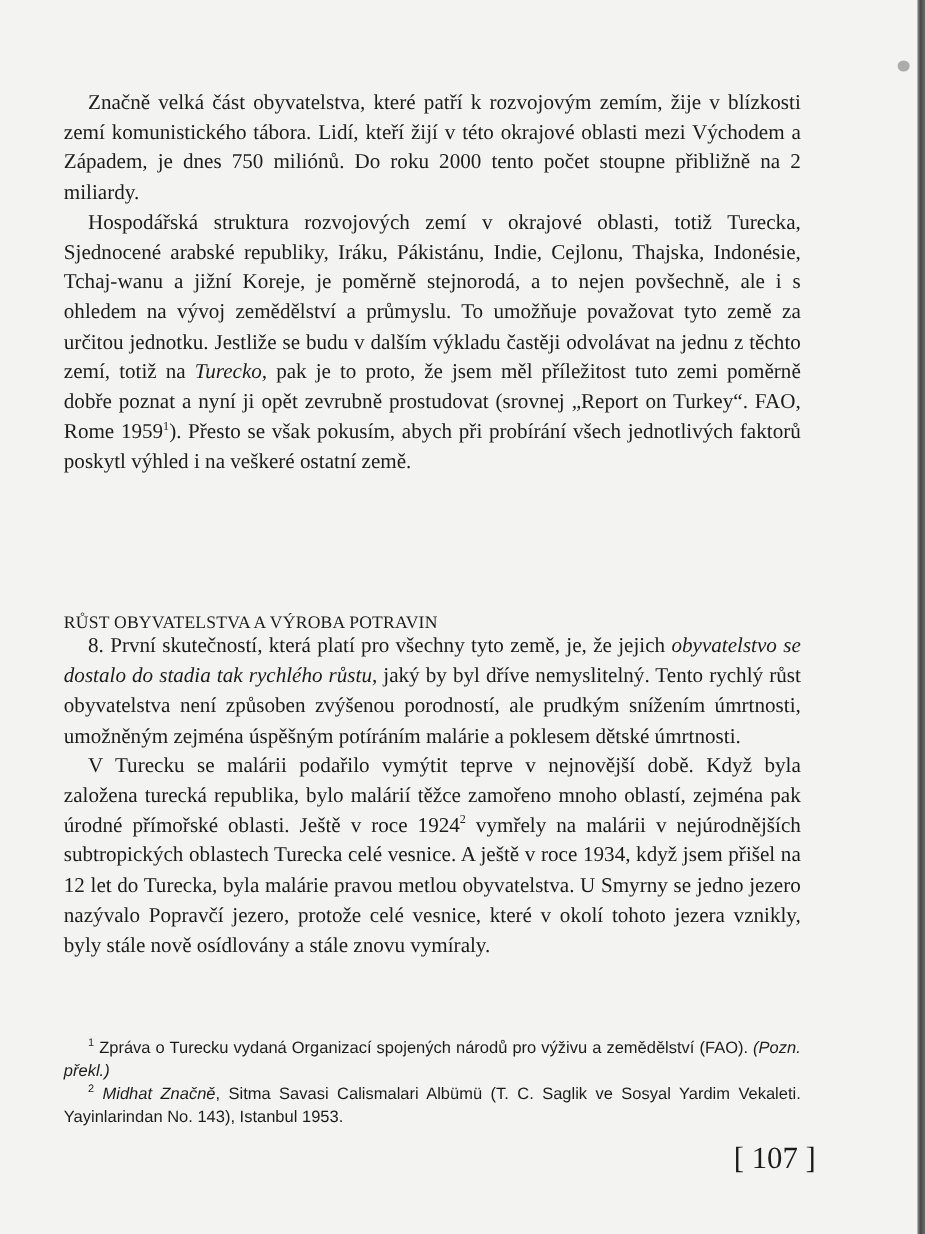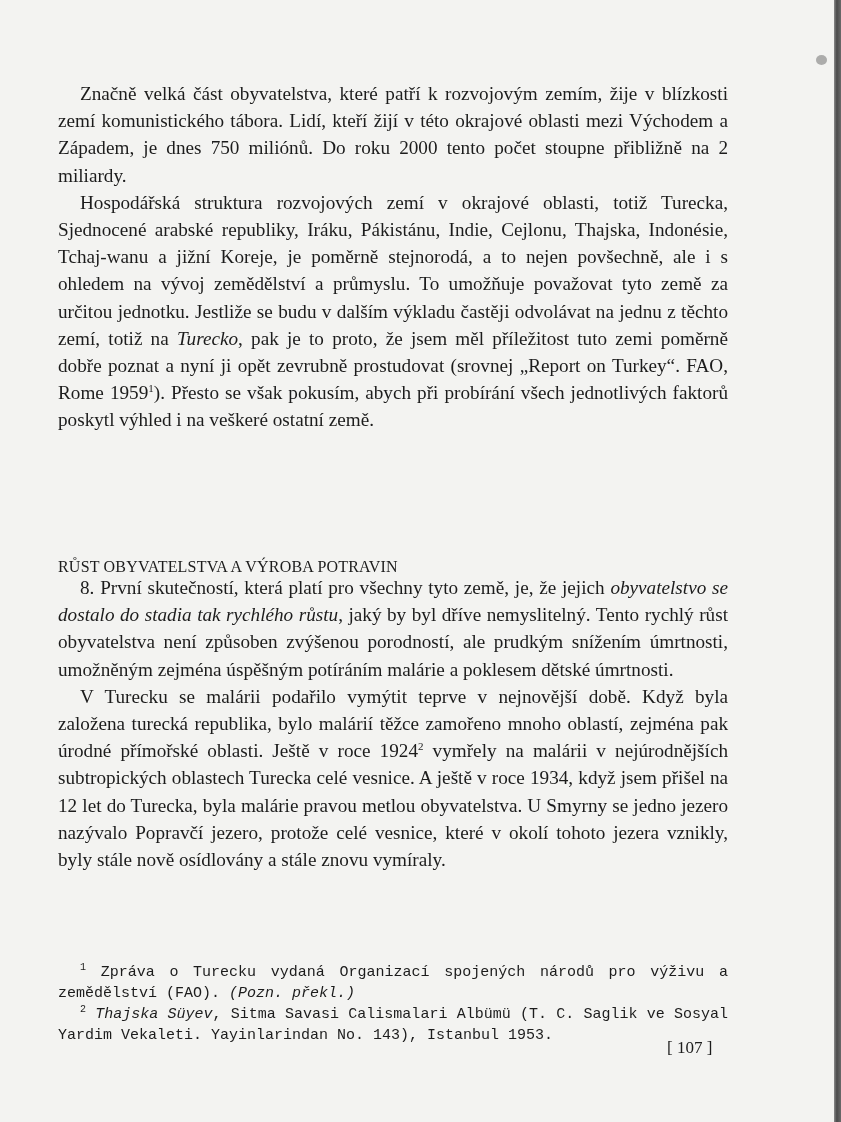--- a/index.html
+++ b/index.html
@@ -22,28 +22,28 @@
     font-family: "Liberation Serif", "DejaVu Serif", serif;
     font-size:19.2px; line-height:27.2px; text-align:justify;margin-top:12px;
   }
   .para { margin:0; text-indent:22px; }
   .heading {
     position:absolute; left:58px; top:512px;
     font-family: "Liberation Serif", serif;
     font-size:16px; letter-spacing:0.2px;margin-top:46px;
   }
   .footnotes {
-    position:absolute; left:58px; top:962px; width:670px;
-    font-family: Liberation Mono, monospace;
+    position:absolute; left:58px; top:942px; width:670px;
+    font-family: Liberation Sans, sans-serif;
     font-size:15px; line-height:21px; text-align:justify;
   }
   .fn { margin:0; text-indent:22px; }
   .page-number {
     position:absolute; left:667px; top:1038px;
-    font-family: "Liberation Serif", serif; font-size:17px;
+    font-family: "Liberation Serif", serif; font-size:28px;
   }
   sup { font-size:11px; vertical-align:super; line-height:0; }
   .fn sup { font-size:10px; }
   i { font-style:italic; }
 </style>
 </head>
 <body>
 
 <div class="page-edge"></div>
 <div class="spot"></div>
@@ -55,16 +55,16 @@
 
 <div class="heading">RŮST OBYVATELSTVA A VÝROBA POTRAVIN</div>
 
 <div class="text-block" style="top:562px;">
   <p class="para"><span>8. První skutečností, která platí pro všechny tyto země, je, že jejich </span><i>obyvatelstvo se dostalo do stadia tak rychlého růstu</i><span>, jaký by byl dříve nemyslitelný. Tento rychlý růst obyvatelstva není způsoben zvýšenou porodností, ale prudkým snížením úmrtnosti, umožněným zejména úspěšným potíráním malárie a poklesem dětské úmrtnosti.</span></p>
   <p class="para"><span>V Turecku se malárii podařilo vymýtit teprve v nejnovější době. Když byla založena turecká republika, bylo malárií těžce zamořeno mnoho oblastí, zejména pak úrodné přímořské oblasti. Ještě v roce 1924</span><sup>2</sup><span> vymřely na malárii v nejúrodnějších subtropických oblastech Turecka celé vesnice. A ještě v roce 1934, když jsem přišel na 12 let do Turecka, byla malárie pravou metlou obyvatelstva. U Smyrny se jedno jezero nazývalo Popravčí jezero, protože celé vesnice, které v okolí tohoto jezera vznikly, byly stále nově osídlovány a stále znovu vymíraly.</span></p>
 </div>
 
 <div class="footnotes">
   <p class="fn"><sup>1</sup><span> Zpráva o Turecku vydaná Organizací spojených národů pro výživu a zemědělství (FAO). </span><i>(Pozn. překl.)</i></p>
-  <p class="fn"><sup>2</sup><i> Thajska Süyev</i><span>, Sitma Savasi Calismalari Albümü (T. C. Saglik ve Sosyal Yardim Vekaleti. Yayinlarindan No. 143), Istanbul 1953.</span></p>
+  <p class="fn"><sup>2</sup><i> Midhat Značně</i><span>, Sitma Savasi Calismalari Albümü (T. C. Saglik ve Sosyal Yardim Vekaleti. Yayinlarindan No. 143), Istanbul 1953.</span></p>
 </div>
 
 <div class="page-number">[ 107 ]</div>
 
 </body></html>

